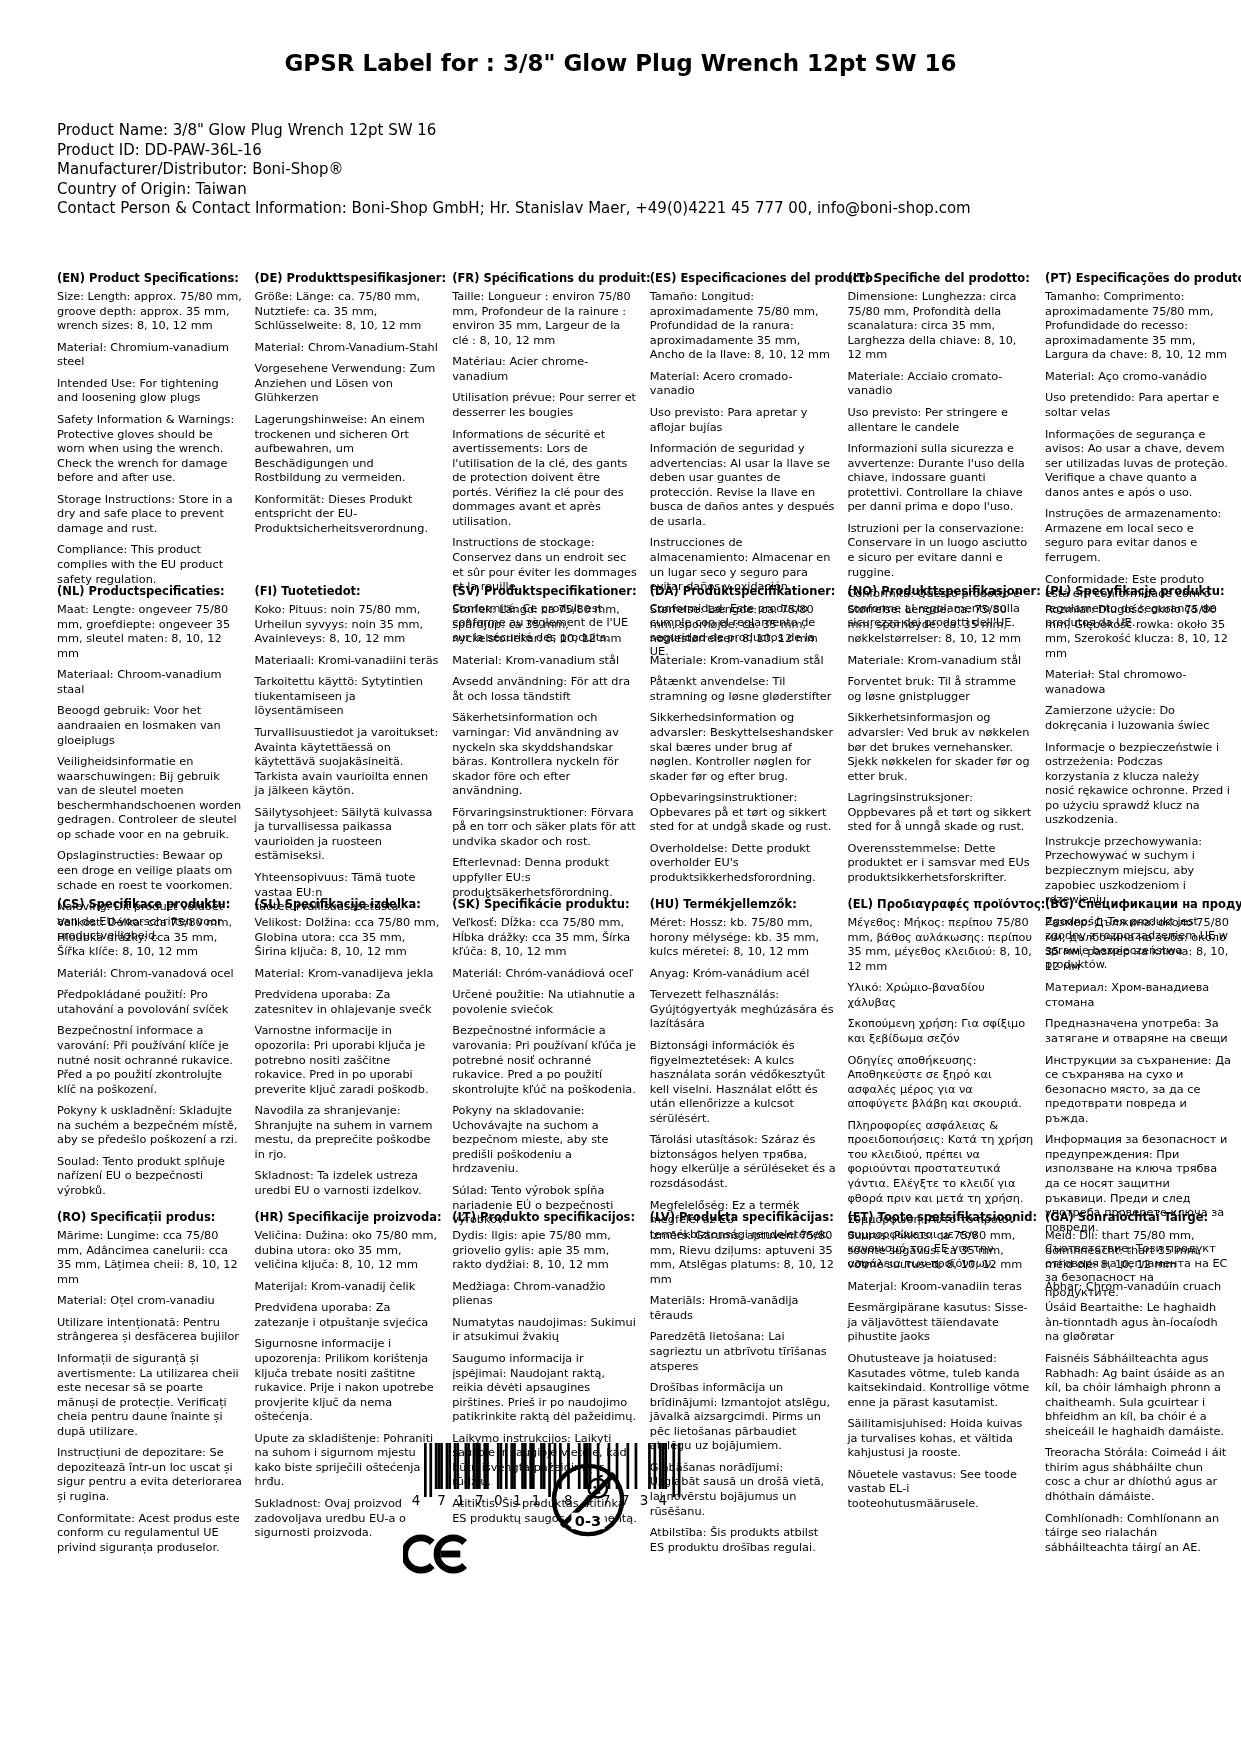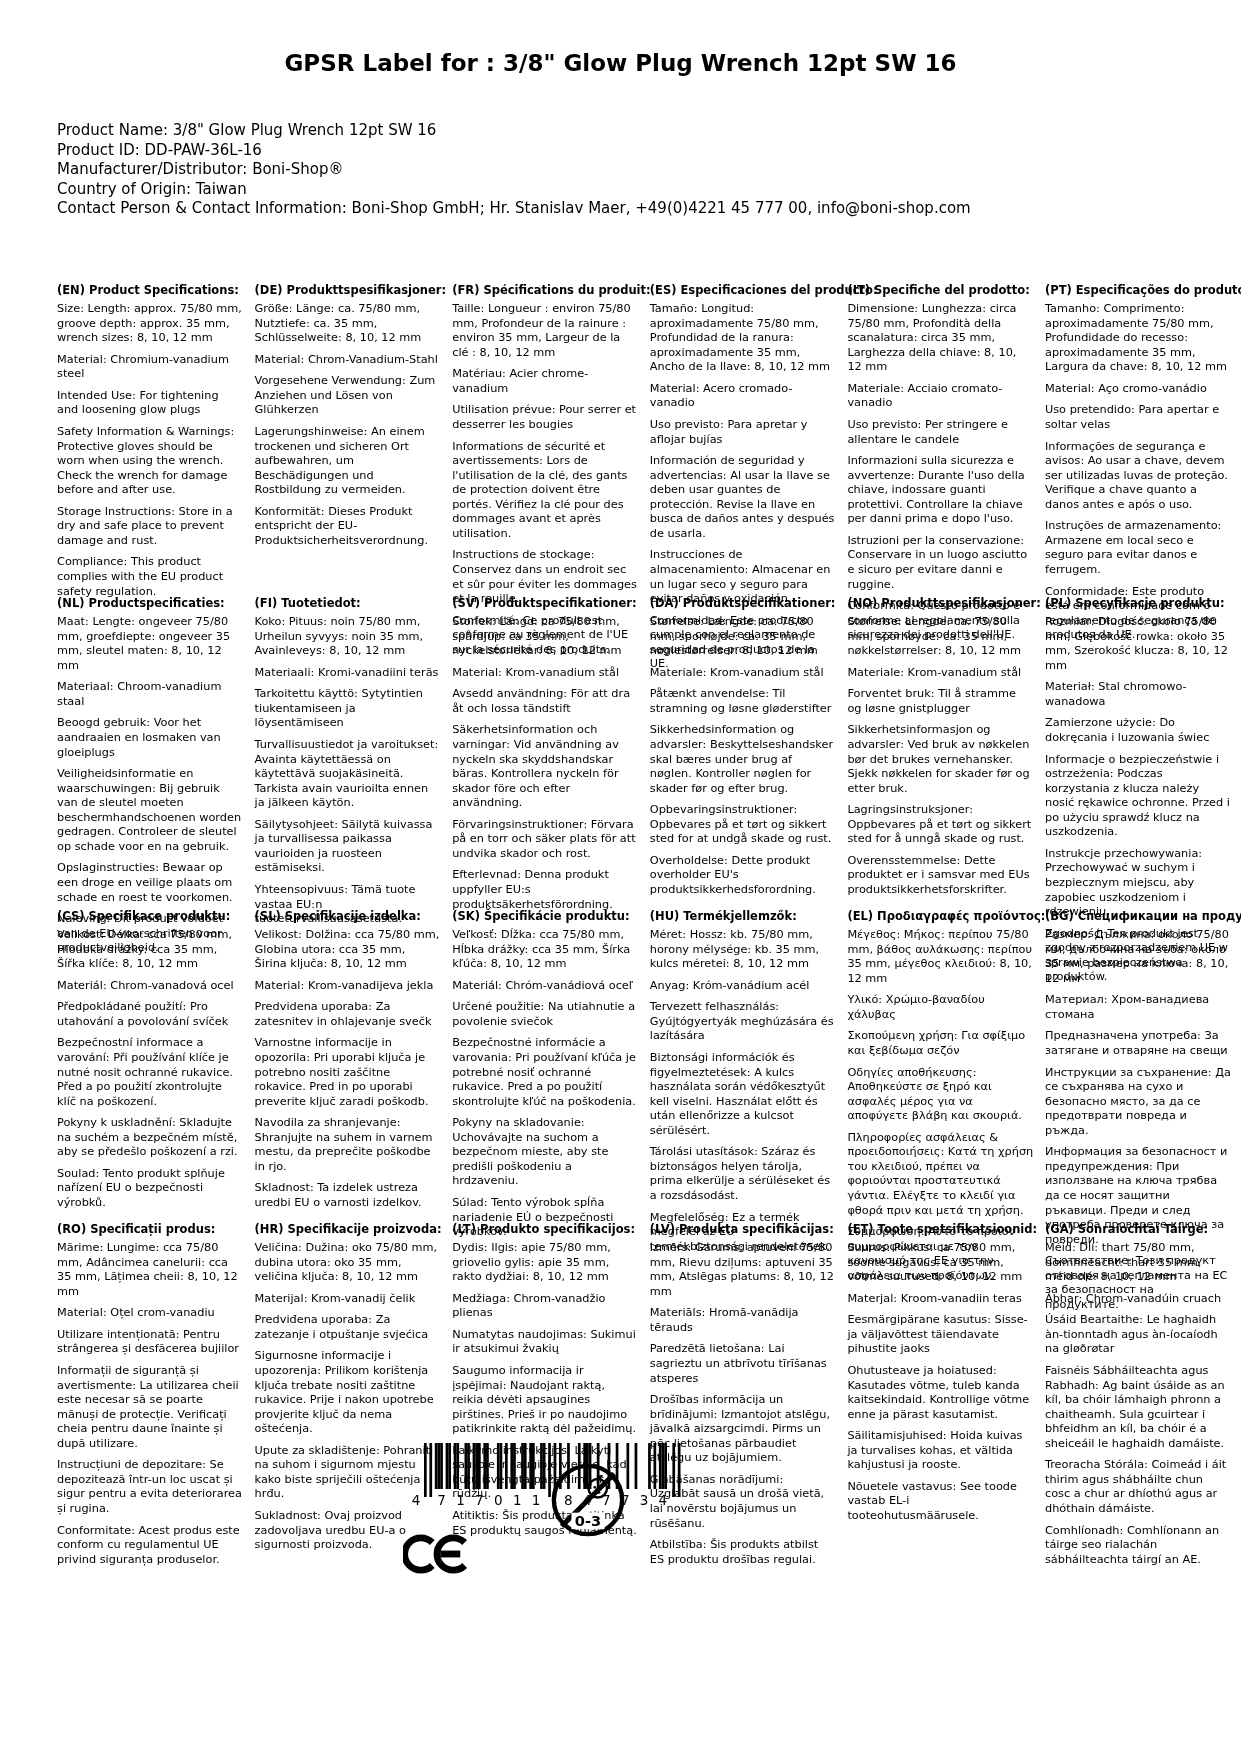--- a/index.html
+++ b/index.html
@@ -2,21 +2,21 @@
 <html><head>
 <meta charset="utf-8">
 <style>
   html,body{margin:0;padding:0;background:#e6e6e6;}
   .page{position:relative;width:1241px;height:1754px;background:#ffffff;color:#000;
         font-family:"DejaVu Sans","Liberation Sans",sans-serif;overflow:hidden;}
   .title{position:absolute;top:50px;left:0;width:100%;text-align:center;
          font-size:23px;font-weight:bold;margin:0;}
   .info{position:absolute;top:121px;left:57px;font-size:15px;line-height:19.5px;}
   .info-label{font-weight:normal;}
-  .grid{position:absolute;top:283px;left:57px;width:1174px;display:grid;
+  .grid{position:absolute;top:271px;left:57px;width:1174px;display:grid;
         grid-template-columns:repeat(6,186px);column-gap:11.6px;grid-auto-rows:313px;}
   .lang-block{overflow:visible;}
   .lang-block h3{font-size:11.5px;font-weight:bold;margin:0 0 5px 0;white-space:nowrap;}
   .lang-block p{font-size:11.3px;line-height:1.29;margin:0 0 7px 0;}
   .barcode-wrap{position:absolute;top:1443px;left:410px;width:280px;height:64px;}
   .ce-wrap{position:absolute;top:1526px;left:403px;width:66px;height:56px;}
   .age-wrap{position:absolute;top:1461px;left:549px;width:78px;height:78px;}
   svg{display:block;}
 </style>
 </head>
@@ -165,21 +165,21 @@
         <p>Bezpečnostné informácie a varovania: Pri používaní kľúča je potrebné nosiť ochranné rukavice. Pred a po použití skontrolujte kľúč na poškodenia.</p>
         <p>Pokyny na skladovanie: Uchovávajte na suchom a bezpečnom mieste, aby ste predišli poškodeniu a hrdzaveniu.</p>
         <p>Súlad: Tento výrobok spĺňa nariadenie EÚ o bezpečnosti výrobkov.</p>
       </div>
       <div class="lang-block">
         <h3>(HU) Termékjellemzők:</h3>
         <p>Méret: Hossz: kb. 75/80 mm, horony mélysége: kb. 35 mm, kulcs méretei: 8, 10, 12 mm</p>
         <p>Anyag: Króm-vanádium acél</p>
         <p>Tervezett felhasználás: Gyújtógyertyák meghúzására és lazítására</p>
         <p>Biztonsági információk és figyelmeztetések: A kulcs használata során védőkesztyűt kell viselni. Használat előtt és után ellenőrizze a kulcsot sérülésért.</p>
-        <p>Tárolási utasítások: Száraz és biztonságos helyen tárolja, prima elkerülje a sérüléseket és a rozsdásodást.</p>
+        <p>Tárolási utasítások: Száraz és biztonságos helyen трябва, hogy elkerülje a sérüléseket és a rozsdásodást.</p>
         <p>Megfelelőség: Ez a termék megfelel az EU termékbiztonsági rendeletének.</p>
       </div>
       <div class="lang-block">
         <h3>(EL) Προδιαγραφές προϊόντος:</h3>
         <p>Μέγεθος: Μήκος: περίπου 75/80 mm, βάθος αυλάκωσης: περίπου 35 mm, μέγεθος κλειδιού: 8, 10, 12 mm</p>
         <p>Υλικό: Χρώμιο-βαναδίου χάλυβας</p>
         <p>Σκοπούμενη χρήση: Για σφίξιμο και ξεβίδωμα σεζόν</p>
         <p>Οδηγίες αποθήκευσης: Αποθηκεύστε σε ξηρό και ασφαλές μέρος για να αποφύγετε βλάβη και σκουριά.</p>
         <p>Πληροφορίες ασφάλειας &amp; προειδοποιήσεις: Κατά τη χρήση του κλειδιού, πρέπει να φοριούνται προστατευτικά γάντια. Ελέγξτε το κλειδί για φθορά πριν και μετά τη χρήση.</p>
         <p>Συμμόρφωση: Αυτό το προϊόν συμμορφώνεται με τον κανονισμό της ΕΕ για την ασφάλεια των προϊόντων.</p>

